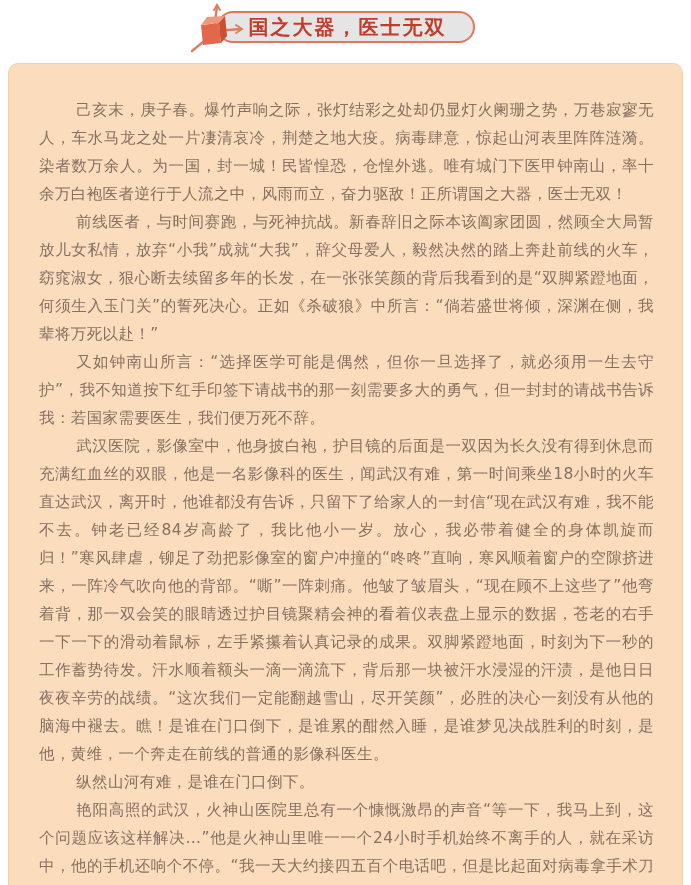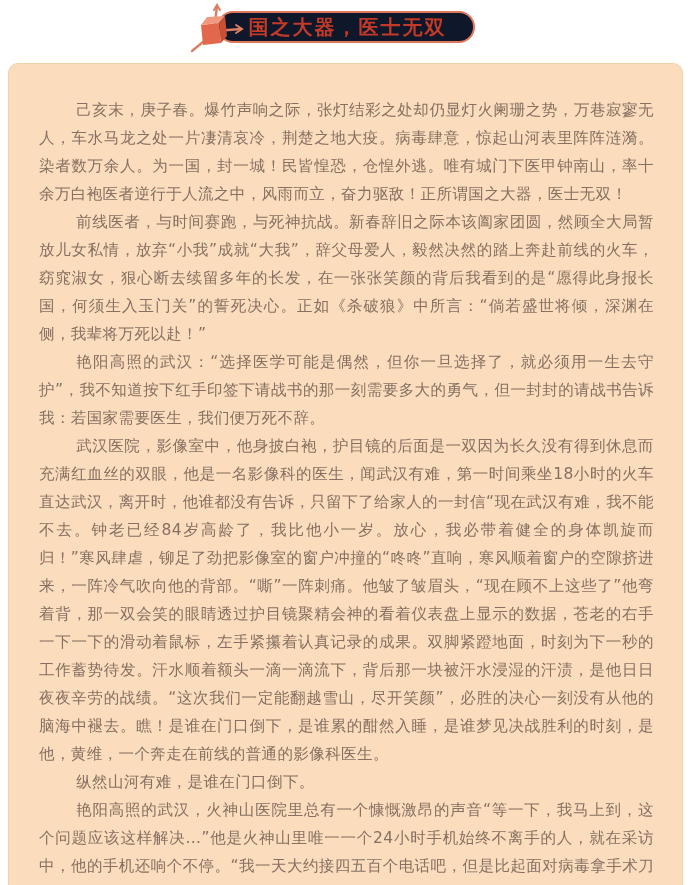--- a/index.html
+++ b/index.html
@@ -16,21 +16,21 @@
     width: fit-content;
     margin: 11px auto 0 auto;
   }
   .badge {
     display: flex;
     align-items: center;
     height: 28px;
     padding: 0 26px 0 30px;
     border: 2px solid #e0765a;
     border-radius: 17px;
-    background: #0f172a;
+    background: #e5e5e5;
     color: #c23a28;
     font-weight: bold;
     font-size: 20px;
     letter-spacing: 2px;
     line-height: 28px;
     white-space: nowrap;
   }
   .cube-icon {
     position: absolute;
     left: -30px;
@@ -78,19 +78,19 @@
     <polygon points="14,24 32,22 34,42 16,44" fill="#e3674c"></polygon>
     <polygon points="14,24 20,16 38,15 32,22" fill="#ef9a7e"></polygon>
     <polygon points="32,22 38,15 40,35 34,42" fill="#c94f35"></polygon>
   </svg>
   <div class="badge">国之大器，医士无双</div>
 </div>
 
 <div class="card">
   <div>
       <p>己亥末，庚子春。爆竹声响之际，张灯结彩之处却仍显灯火阑珊之势，万巷寂寥无人，车水马龙之处一片凄清哀冷，荆楚之地大疫。病毒肆意，惊起山河表里阵阵涟漪。染者数万余人。为一国，封一城！民皆惶恐，仓惶外逃。唯有城门下医甲钟南山，率十余万白袍医者逆行于人流之中，风雨而立，奋力驱敌！正所谓国之大器，医士无双！</p>
-      <p>前线医者，与时间赛跑，与死神抗战。新春辞旧之际本该阖家团圆，然顾全大局暂放儿女私情，放弃“小我”成就“大我”，辞父母爱人，毅然决然的踏上奔赴前线的火车，窈窕淑女，狠心断去续留多年的长发，在一张张笑颜的背后我看到的是“愿得此身报长国，何须生入玉门关”的誓死决心。正如《杀破狼》中所言：“倘若盛世将倾，深渊在侧，我辈将万死以赴！”</p>
-      <p>艳阳高照的武汉：“选择医学可能是偶然，但你一旦选择了，就必须用一生去守护”，我不知道按下红手印签下请战书的那一刻需要多大的勇气，但一封封的请战书告诉我：若国家需要医生，我们便万死不辞。</p>
+      <p>前线医者，与时间赛跑，与死神抗战。新春辞旧之际本该阖家团圆，然顾全大局暂放儿女私情，放弃“小我”成就“大我”，辞父母爱人，毅然决然的踏上奔赴前线的火车，窈窕淑女，狠心断去续留多年的长发，在一张张笑颜的背后我看到的是“双脚紧蹬地面，何须生入玉门关”的誓死决心。正如《杀破狼》中所言：“倘若盛世将倾，深渊在侧，我辈将万死以赴！”</p>
+      <p>又如钟南山所言：“选择医学可能是偶然，但你一旦选择了，就必须用一生去守护”，我不知道按下红手印签下请战书的那一刻需要多大的勇气，但一封封的请战书告诉我：若国家需要医生，我们便万死不辞。</p>
       <p>武汉医院，影像室中，他身披白袍，护目镜的后面是一双因为长久没有得到休息而充满红血丝的双眼，他是一名影像科的医生，闻武汉有难，第一时间乘坐18小时的火车直达武汉，离开时，他谁都没有告诉，只留下了给家人的一封信“现在武汉有难，我不能不去。钟老已经84岁高龄了，我比他小一岁。放心，我必带着健全的身体凯旋而归！”寒风肆虐，铆足了劲把影像室的窗户冲撞的“咚咚”直响，寒风顺着窗户的空隙挤进来，一阵冷气吹向他的背部。“嘶”一阵刺痛。他皱了皱眉头，“现在顾不上这些了”他弯着背，那一双会笑的眼睛透过护目镜聚精会神的看着仪表盘上显示的数据，苍老的右手一下一下的滑动着鼠标，左手紧攥着认真记录的成果。双脚紧蹬地面，时刻为下一秒的工作蓄势待发。汗水顺着额头一滴一滴流下，背后那一块被汗水浸湿的汗渍，是他日日夜夜辛劳的战绩。“这次我们一定能翻越雪山，尽开笑颜”，必胜的决心一刻没有从他的脑海中褪去。瞧！是谁在门口倒下，是谁累的酣然入睡，是谁梦见决战胜利的时刻，是他，黄维，一个奔走在前线的普通的影像科医生。</p>
       <p>纵然山河有难，是谁在门口倒下。</p>
       <p>艳阳高照的武汉，火神山医院里总有一个慷慨激昂的声音“等一下，我马上到，这个问题应该这样解决…”他是火神山里唯一一个24小时手机始终不离手的人，就在采访中，他的手机还响个不停。“我一天大约接四五百个电话吧，但是比起面对病毒拿手术刀的医生，我只是虾兵蟹将。”小腿的肌肉早已酸涩，他不知道他还能坚持多久，但是他仍然咬牙挺着。那一双炯炯有神的眼睛似乎洞察了一切，似乎早就看到了中国的胜利。他的嘴唇干裂，正如长期缺水干旱的土地裂开一道道口子“坚持一下！我相信，胜利就在前方”。</p>
     </div>
 </div>
 
 </body></html>

